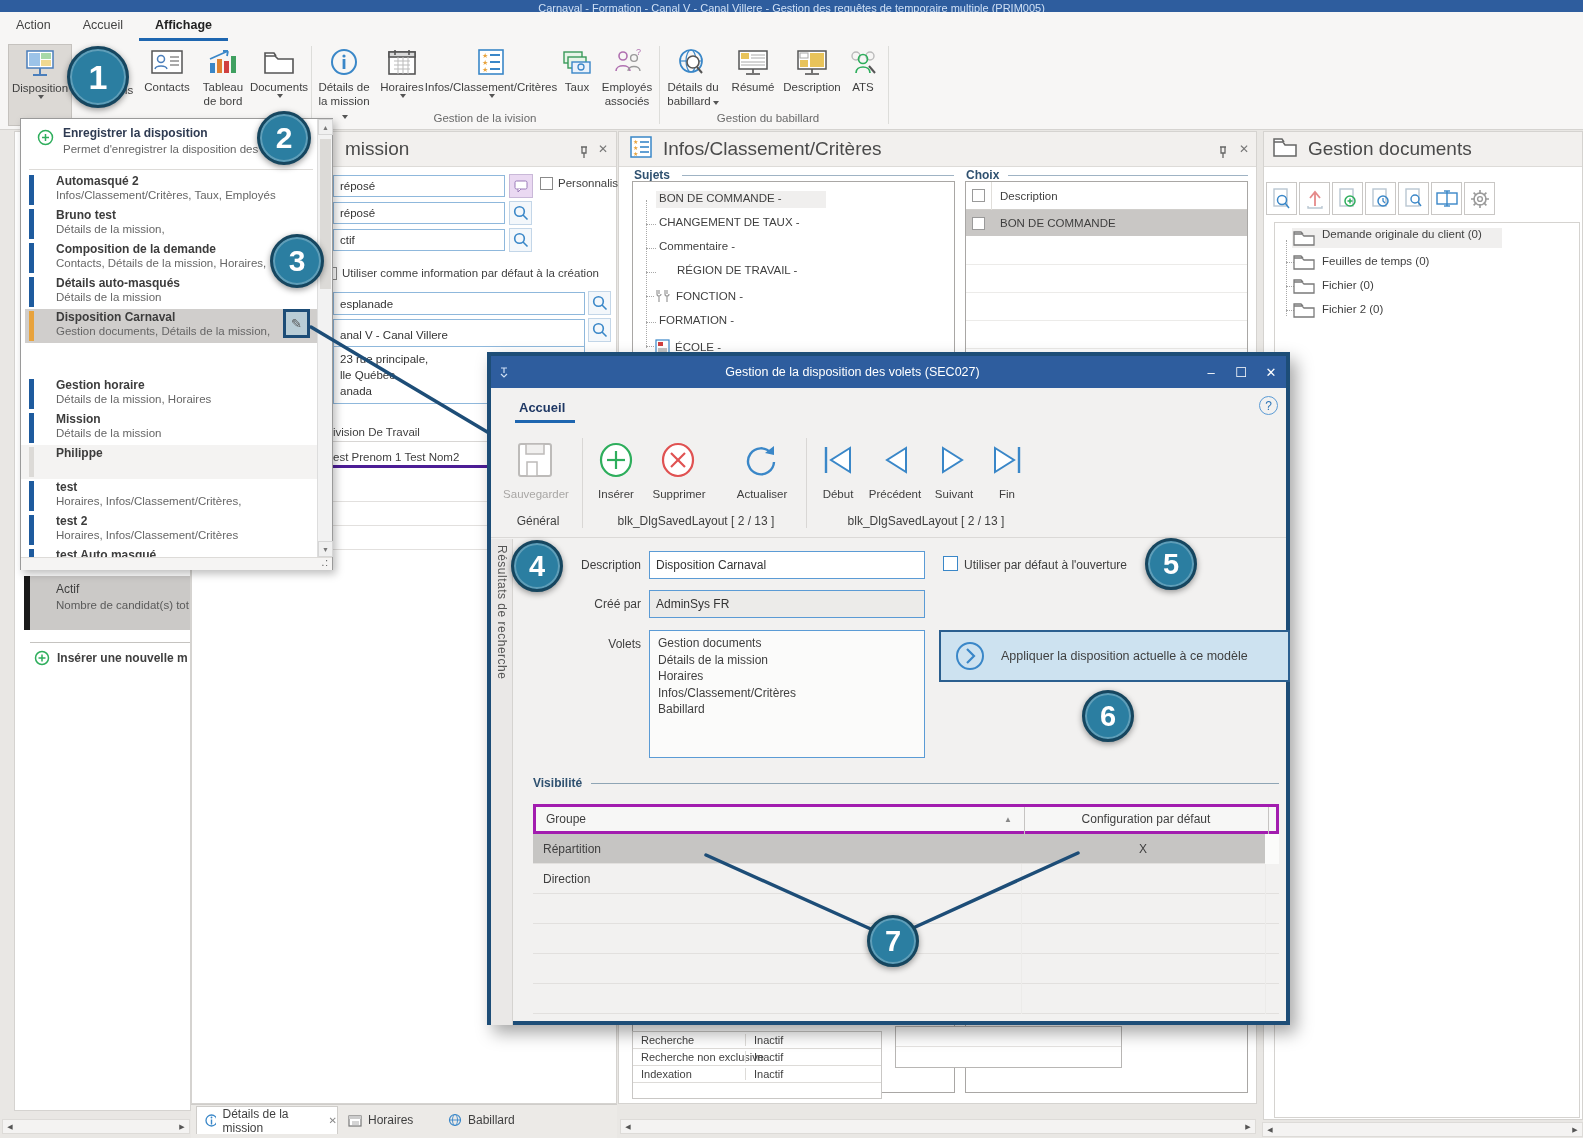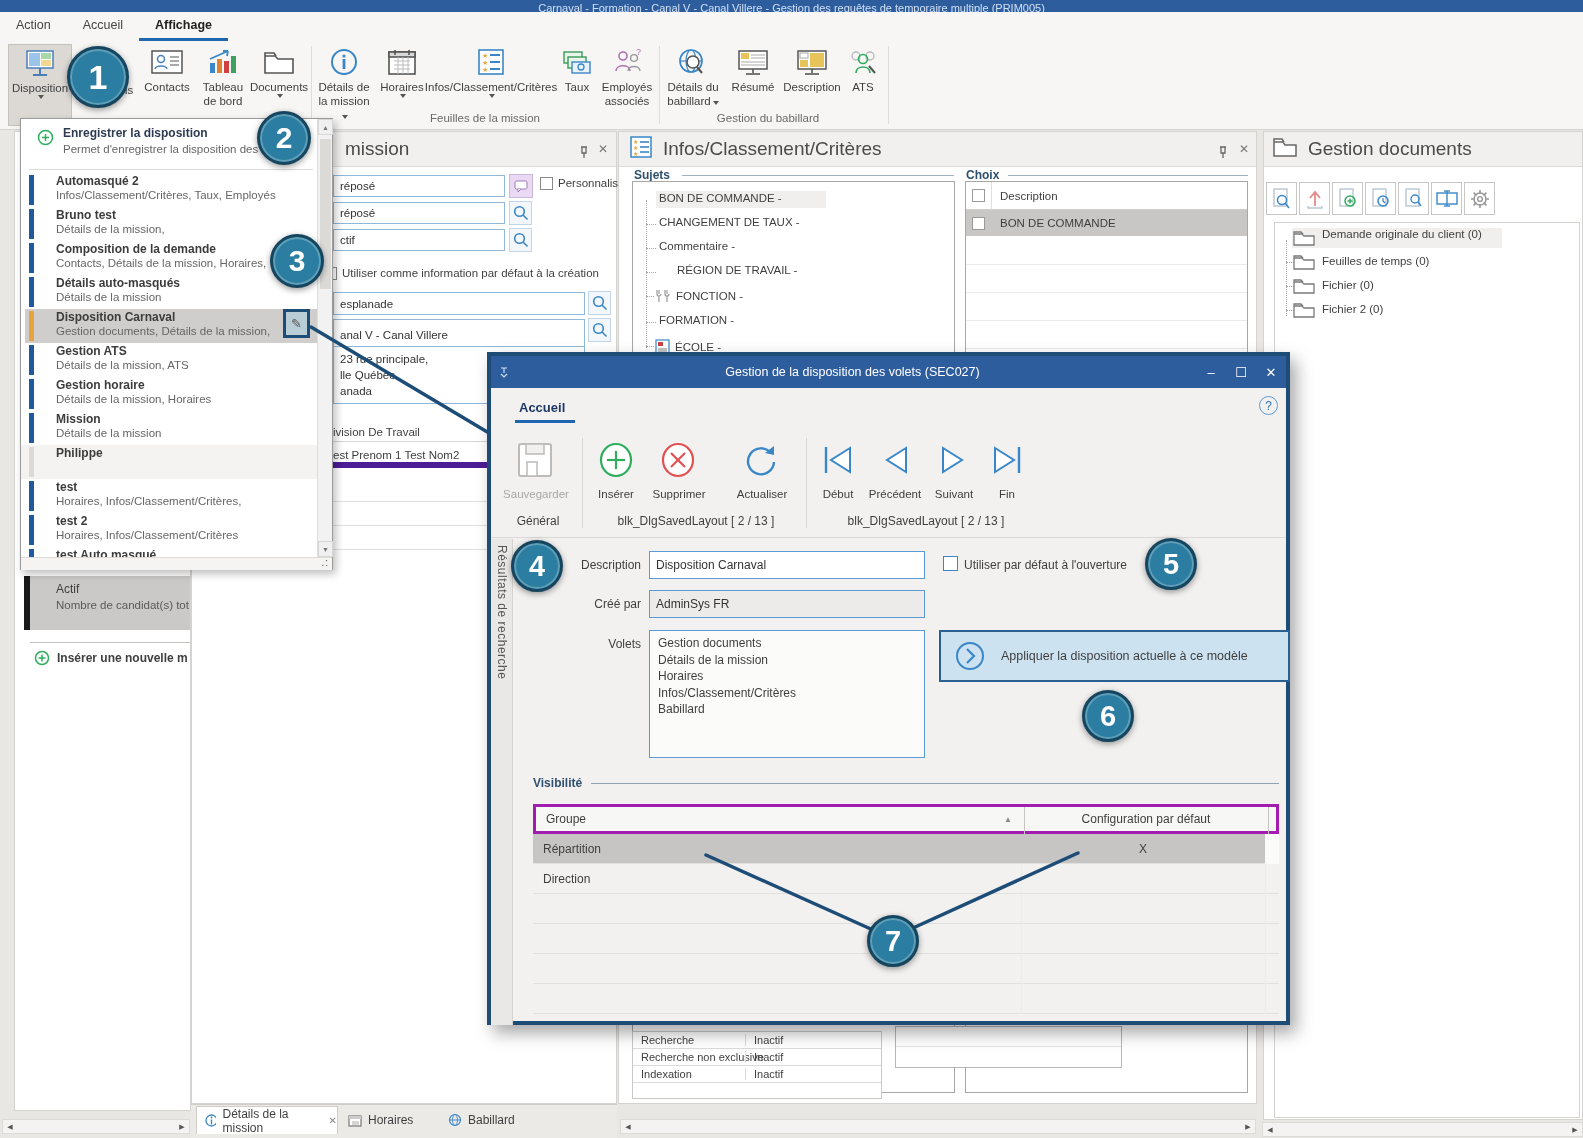--- a/index.html
+++ b/index.html
@@ -268,21 +268,21 @@
             <circle cx="9" cy="9" r="4" fill="none" stroke="#bbb" stroke-width="1.4"></circle>
         <circle cx="23" cy="9" r="4" fill="none" stroke="#bbb" stroke-width="1.4"></circle>
         <circle cx="16" cy="12" r="4.5" fill="none" stroke="#2eae5c" stroke-width="1.7"></circle>
         <path d="M9 26c0-8 14-8 14 0" fill="none" stroke="#2eae5c" stroke-width="1.7"></path>
         <line x1="22" y1="19" x2="28" y2="26" stroke="#555" stroke-width="2"></line>
           </svg>
         </span>
       <span>ATS</span>
     </div>
     <div class="vsep" style="left:888px;"></div>
-    <div class="grplabel" style="left:330px;width:310px;">Feuilles de la mission</div>
+    <div class="grplabel" style="left:330px;width:310px;">Gestion de la ivision</div>
     <div class="grplabel" style="left:663px;width:210px;">Gestion du babillard</div>
   </div>
 
   <div class="panel" style="left:14px;top:131px;width:177px;height:980px;"></div>
   <div class="abs" style="left:24px;top:576px;width:6px;height:54px;background:#1a1a1a;z-index:2;"></div>
   <div class="abs" style="left:30px;top:576px;width:160px;height:54px;background:#cbc9c7;z-index:2;">
     <div style="margin:6px 0 0 26px;font-size:12px;color:#3f3f3f;">Actif</div>
     <div style="margin:3px 0 0 26px;font-size:11.5px;color:#5a5a5a;white-space:nowrap;overflow:hidden;">Nombre de candidat(s) tot</div>
   </div>
   <div class="abs" style="left:30px;top:642px;width:160px;height:1px;background:#c5c3c0;z-index:2;"></div>
@@ -357,21 +357,21 @@
   <div class="inp" style="left:333px;top:346px;width:252px;height:58px;align-items:flex-start;padding-top:4px;">
     <div style="font-size:11.5px;line-height:16px;">
       <div>23 rue principale,</div>
       <div>lle Québec</div>
       <div>anada</div>
     </div>
   </div>
   <div class="abs" style="left:333px;top:422px;width:283px;height:20px;border-bottom:1px solid #d8d6d4;font-size:11.5px;display:flex;align-items:center;">
     <span>ivision De Travail</span>
     </div>
-  <div class="abs" style="left:333px;top:448px;width:283px;height:20px;border-bottom:6px solid #4c1d95;font-size:11.5px;display:flex;align-items:center;">
+  <div class="abs" style="left:333px;top:448px;width:283px;height:20px;border-bottom:3px solid #4c1d95;font-size:11.5px;display:flex;align-items:center;">
     <span>est Prenom 1 Test Nom2</span>
     </div>
   <div class="abs" style="left:333px;top:478px;width:283px;height:24px;border-bottom:1px solid #e2e0de;"></div>
   <div class="abs" style="left:333px;top:502px;width:283px;height:24px;border-bottom:1px solid #e2e0de;"></div>
   <div class="abs" style="left:333px;top:526px;width:283px;height:24px;border-bottom:1px solid #e2e0de;"></div>
 
   <div class="panel" style="left:618px;top:131px;width:639px;height:973px;"></div>
   <div class="phead" style="left:619px;top:132px;width:637px;">
     <span style="margin-left:10px;">
       <svg width="24" height="24">
@@ -619,25 +619,20 @@
     <div class="dd-item" style="top:156px;">
       <div class="dd-bar" style="background:#1e5b9e;"></div>
       <span class="dd-t">Détails auto-masqués</span>
       <span class="dd-s">Détails de la mission</span>
     </div>
     <div class="dd-item" style="top:190px;left:4px;width:293px;background:#d0cecc;">
       <div class="dd-bar" style="left:4px;background:#e8a33d;"></div>
       <span class="dd-t" style="left:31px;">Disposition Carnaval</span>
       <span class="dd-s" style="left:31px;">Gestion documents, Détails de la mission,</span>
     </div>
-    <div class="dd-item" style="top:224px;">
-      <div class="dd-bar" style="background:#1e5b9e;"></div>
-      <span class="dd-t">Gestion ATS</span>
-      <span class="dd-s">Détails de la mission, ATS</span>
-    </div>
     <div class="dd-item" style="top:258px;">
       <div class="dd-bar" style="background:#1e5b9e;"></div>
       <span class="dd-t">Gestion horaire</span>
       <span class="dd-s">Détails de la mission, Horaires</span>
     </div>
     <div class="dd-item" style="top:292px;">
       <div class="dd-bar" style="background:#1e5b9e;"></div>
       <span class="dd-t">Mission</span>
       <span class="dd-s">Détails de la mission</span>
     </div>

